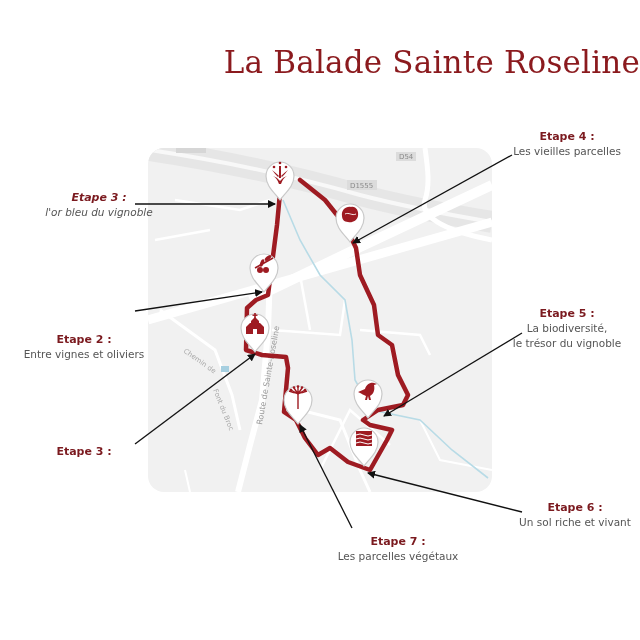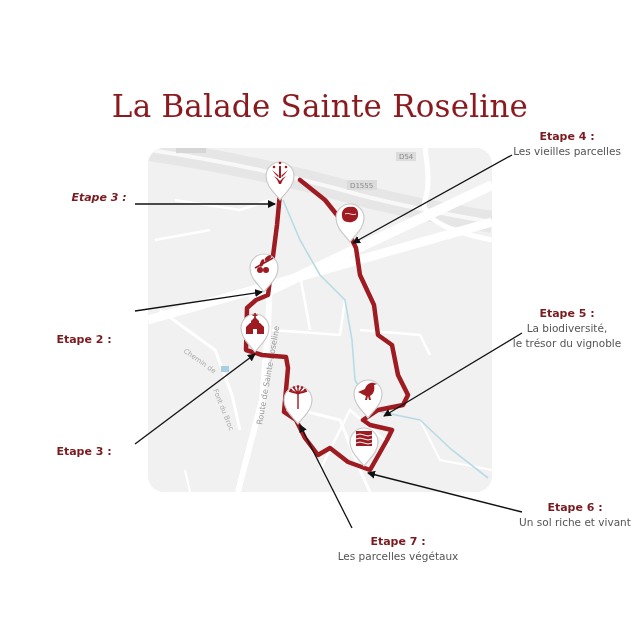--- a/index.html
+++ b/index.html
@@ -1,18 +1,18 @@
 <!DOCTYPE html>
 <html><head>
 <meta charset="utf-8">
 <style>
   html, body { margin:0; padding:0; background:#ffffff; }
   body { width:640px; height:640px; position:relative; overflow:hidden; font-family:"DejaVu Sans", sans-serif; }
-  .title { position:absolute; left:0; top:44px; width:640px; text-align:center;
-    font-family:"DejaVu Serif", "Liberation Serif", serif; font-size:31px; color:#8b1a1e; letter-spacing:0.2px; font-weight:normal;margin-top:44px; }
+  .title { position:absolute; left:0; top:44px; width:640px; text-align:right;
+    font-family:"DejaVu Serif", "Liberation Serif", serif; font-size:31px; color:#8b1a1e; letter-spacing:0.2px; font-weight:normal; }
   .map { position:absolute; left:148px; top:148px; width:344px; height:344px; border-radius:16px; background:#f1f1f1; overflow:hidden; }
   .map svg { position:absolute; left:0; top:0; }
   .overlay { position:absolute; left:0; top:0; width:640px; height:640px; pointer-events:none; }
   .label { position:absolute; text-align:center; font-size:10.5px; color:#555; line-height:15px; }
   .label .step { color:#7b1a1f; font-weight:bold; font-size:11px; }
 </style>
 </head>
 <body>
 
 <div class="title">La Balade Sainte Roseline</div>
@@ -147,24 +147,26 @@
       <rect x="-8" y="-7" width="16" height="15" fill="#9e1b22"></rect>
       <path d="M-8 -3 Q -4 -5 0 -3 Q 4 -1 8 -3" stroke="#ffffff" stroke-width="1" fill="none"></path>
       <path d="M-8 1 Q -4 -1 0 1 Q 4 3 8 1" stroke="#ffffff" stroke-width="1" fill="none"></path>
       <path d="M-8 5 Q -4 3 0 5 Q 4 7 8 5" stroke="#ffffff" stroke-width="1" fill="none"></path>
     </g>
   </g>
 </svg>
 
 <div class="label" style="left:14px; top:190px; width:170px;font-style:italic;">
   <div class="step">Etape 3 :</div>
+  <div>l'or bleu du vignoble</div>
 </div>
 
 <div class="label" style="left:4px; top:305px; width:160px;margin-top:27px;">
   <div class="step">Etape 2 :</div>
+  <div>Entre vignes et oliviers</div>
 </div>
 
 <div class="label" style="left:4px; top:444px; width:160px;">
   <div class="step">Etape 3 :</div>
 </div>
 
 <div class="label" style="left:492px; top:129px; width:150px;">
   <div class="step">Etape 4 :</div>
   <div>Les vieilles parcelles</div>
 </div>

